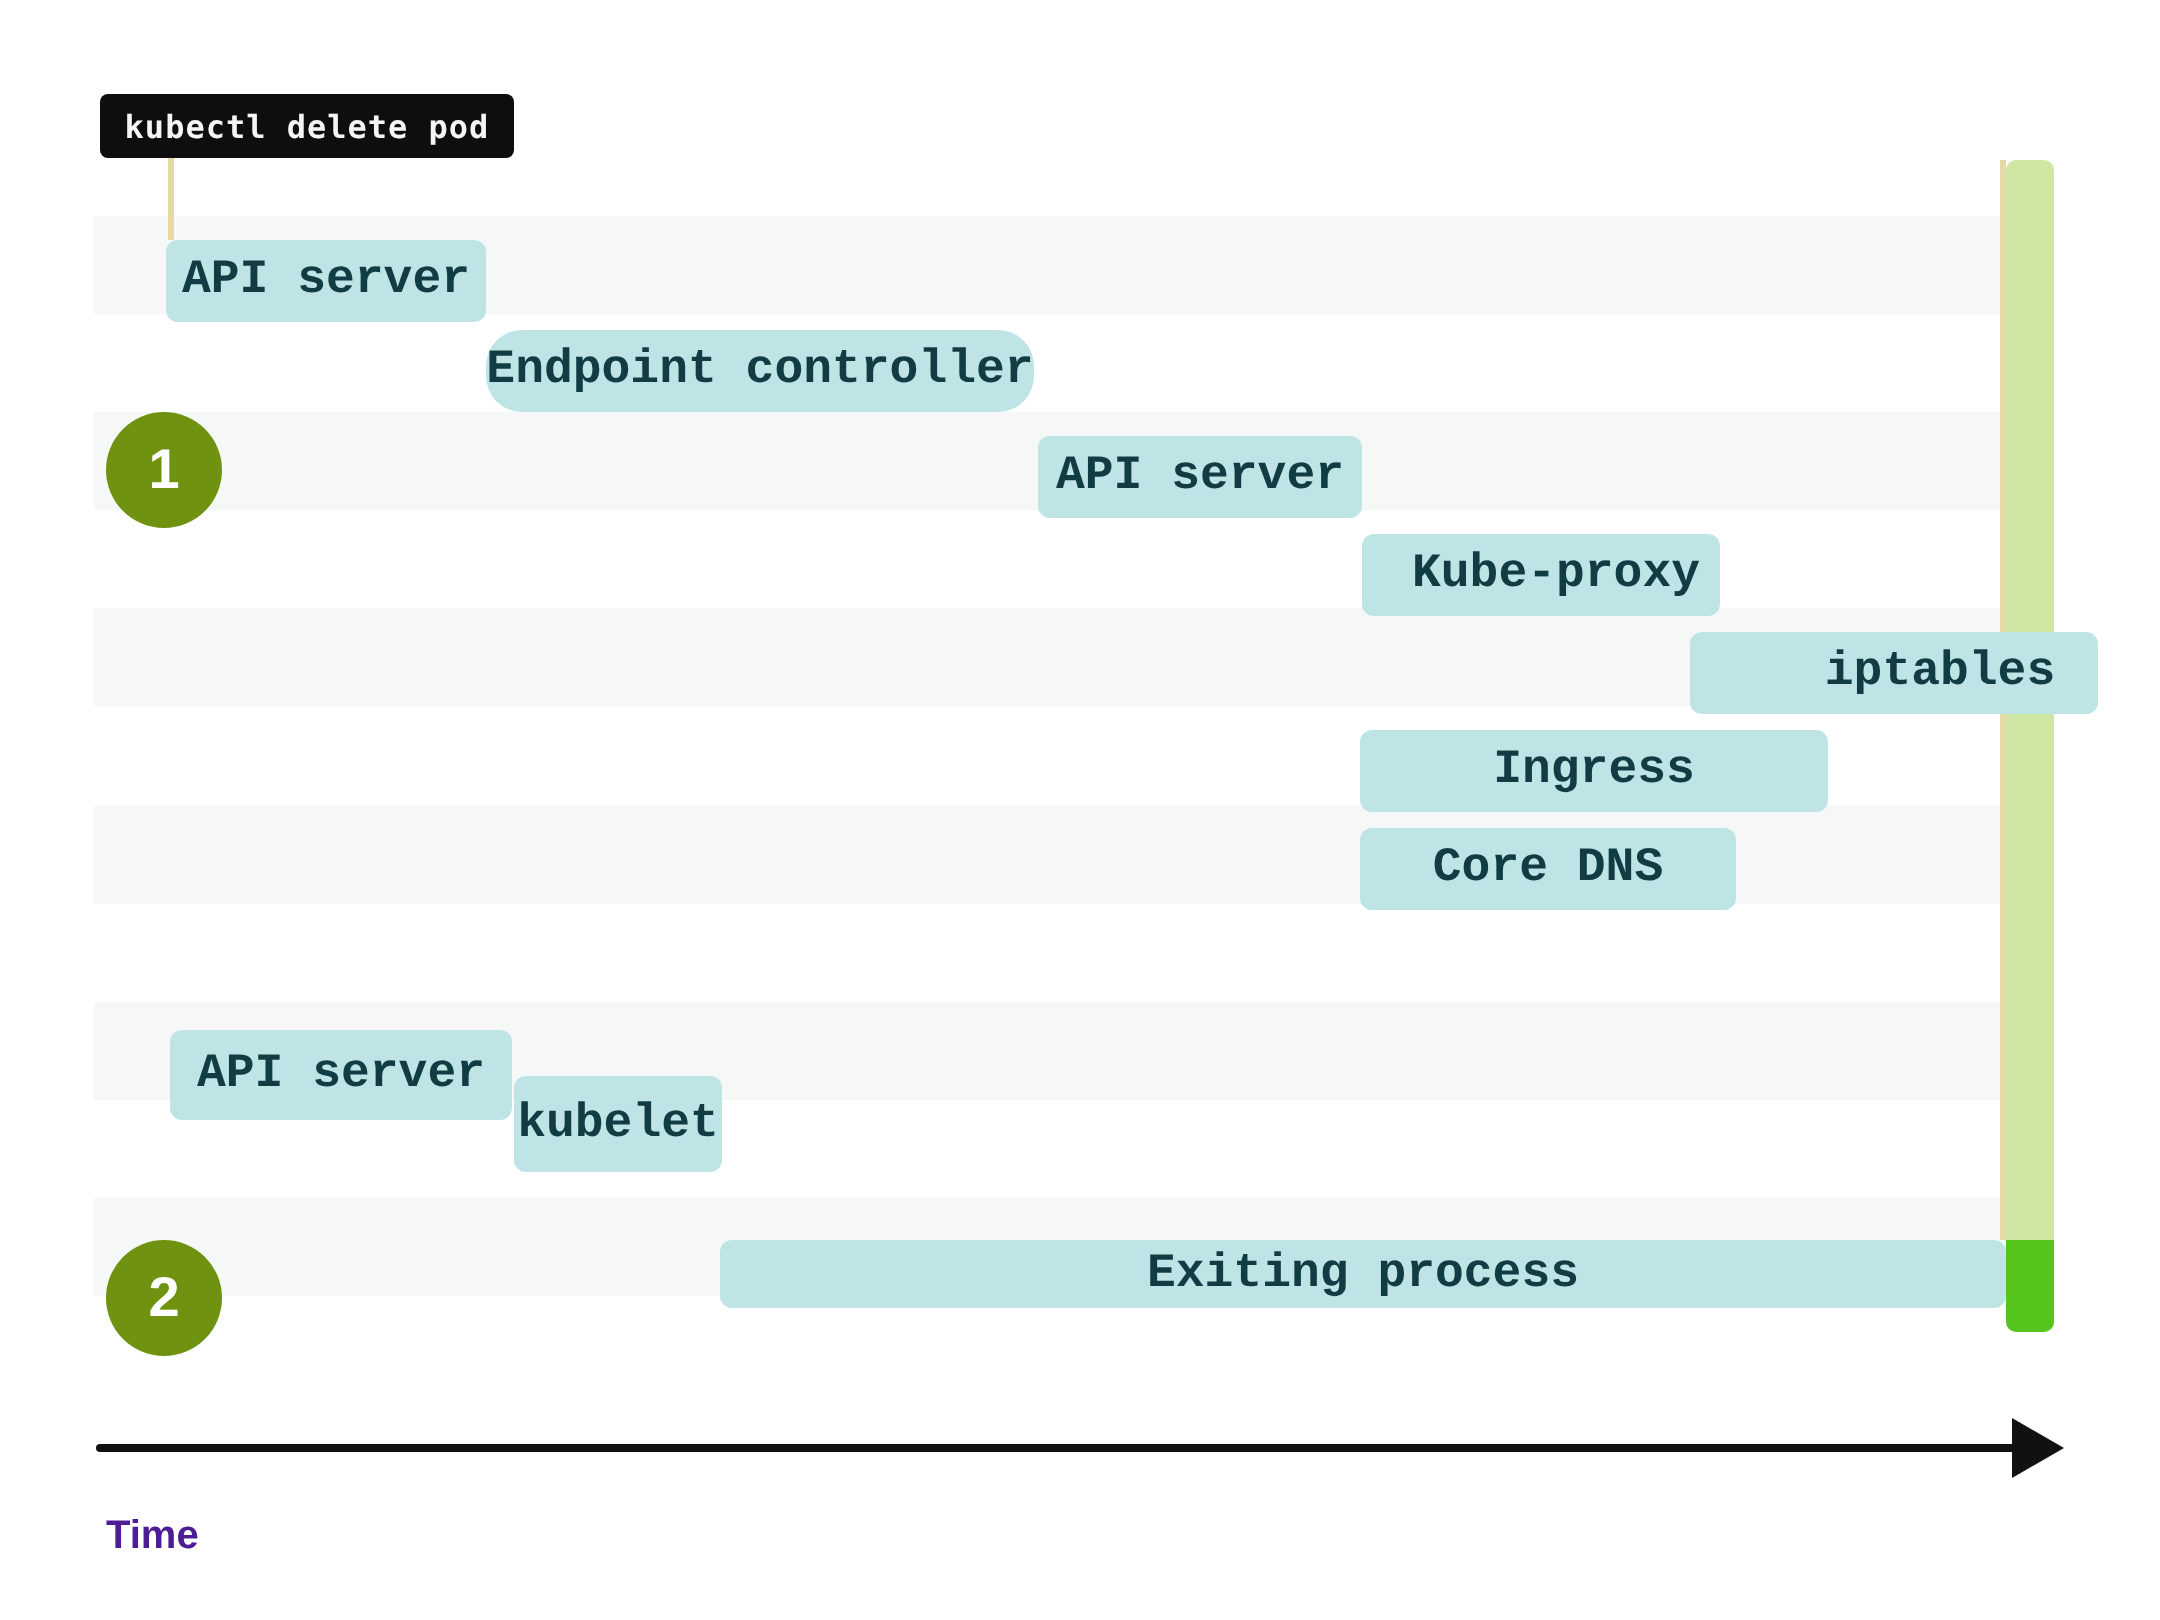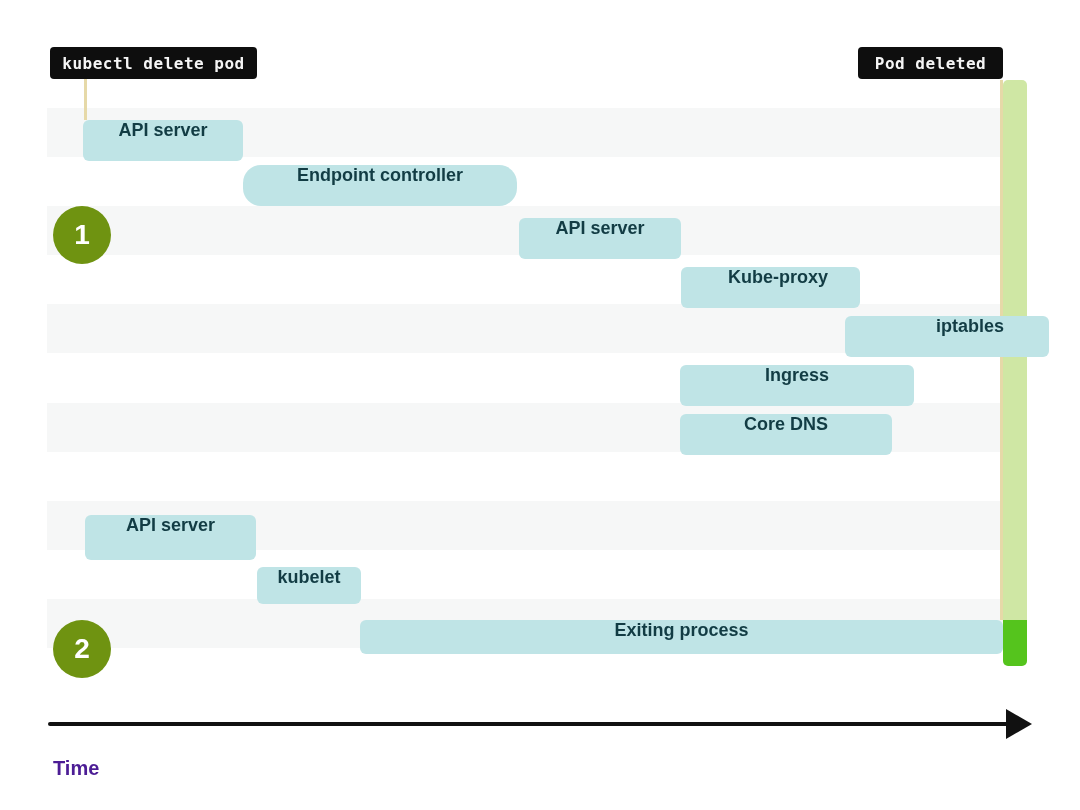--- a/index.html
+++ b/index.html
@@ -25,23 +25,24 @@
   .lifetime-bar {
     position:absolute; left:1003px; top:80px; width:24px; height:540px;
     background:var(--lifetime_bar,#cfe7a4); border-radius:5px 5px 0 0;
   }
   .deleted-marker {
     position:absolute; left:1003px; top:620px; width:24px; height:46px;
     background:var(--deleted_marker,#55c41d); border-radius:0 0 5px 5px;
   }
   .bar {
     position:absolute; background:var(--bar_fill,#bfe4e6); border-radius:6px;
-    display:flex; justify-content:center;
-    color:var(--bar_text,#123c44); font-weight:bold; font-size:18px;
+    display:flex; align-items:center; justify-content:center;
+    color:var(--bar_text,#123c44); font-weight:bold; font-size:24px;
     white-space:nowrap;
+    font-family:Liberation Mono, monospace;
   }
   .group-marker {
     position:absolute; left:53px; width:58px; height:58px; border-radius:50%;
     background:var(--group_marker,#6f9311); color:#ffffff; font-weight:bold;
     font-size:28px; display:flex; align-items:center; justify-content:center;
   }
   .group-1 { top:206px; }
   .group-2 { top:620px; }
   .axis-line {
     position:absolute; left:48px; top:722px; width:960px; height:4px;
@@ -71,50 +72,47 @@
 
   <div class="connector connector-start"></div>
   <div class="connector connector-end"></div>
 
   <div class="lifetime-bar"></div>
   <div class="deleted-marker"></div>
 
   <div class="badge badge-start">
     <span>kubectl delete pod</span>
   </div>
-  <div class="badge badge-end">
-    <span>Pod deleted</span>
-  </div>
 
   <div id="bars-layer">
       <div class="bar" style="left: 83px; top: 120px; width: 160px; height: 41px;">
         <span>API server</span>
       </div>
       <div class="bar" style="left: 243px; top: 165px; width: 274px; height: 41px; border-radius: 18px;">
         <span>Endpoint controller</span>
       </div>
       <div class="bar" style="left: 519px; top: 218px; width: 162px; height: 41px;">
         <span>API server</span>
       </div>
       <div class="bar" style="left: 681px; top: 267px; width: 164px; height: 41px; padding-left: 15px;">
         <span>Kube-proxy</span>
       </div>
       <div class="bar" style="left: 845px; top: 316px; width: 158px; height: 41px; padding-left: 46px;">
         <span>iptables</span>
       </div>
       <div class="bar" style="left: 680px; top: 365px; width: 234px; height: 41px;">
         <span>Ingress</span>
       </div>
-      <div class="bar" style="left: 680px; top: 414px; width: 212px; height: 41px;">
+      <div class="bar" style="left: 680px; top: 414px; width: 188px; height: 41px;">
         <span>Core DNS</span>
       </div>
       <div class="bar" style="left: 85px; top: 515px; width: 171px; height: 45px;">
         <span>API server</span>
       </div>
-      <div class="bar" style="left: 257px; top: 567px; width: 104px; height: 37px;">
+      <div class="bar" style="left: 257px; top: 538px; width: 104px; height: 48px;">
         <span>kubelet</span>
       </div>
       <div class="bar" style="left: 360px; top: 620px; width: 643px; height: 34px;">
         <span>Exiting process</span>
       </div>
     </div>
 
   <div class="group-marker group-1">
     <span>1</span>
   </div>

